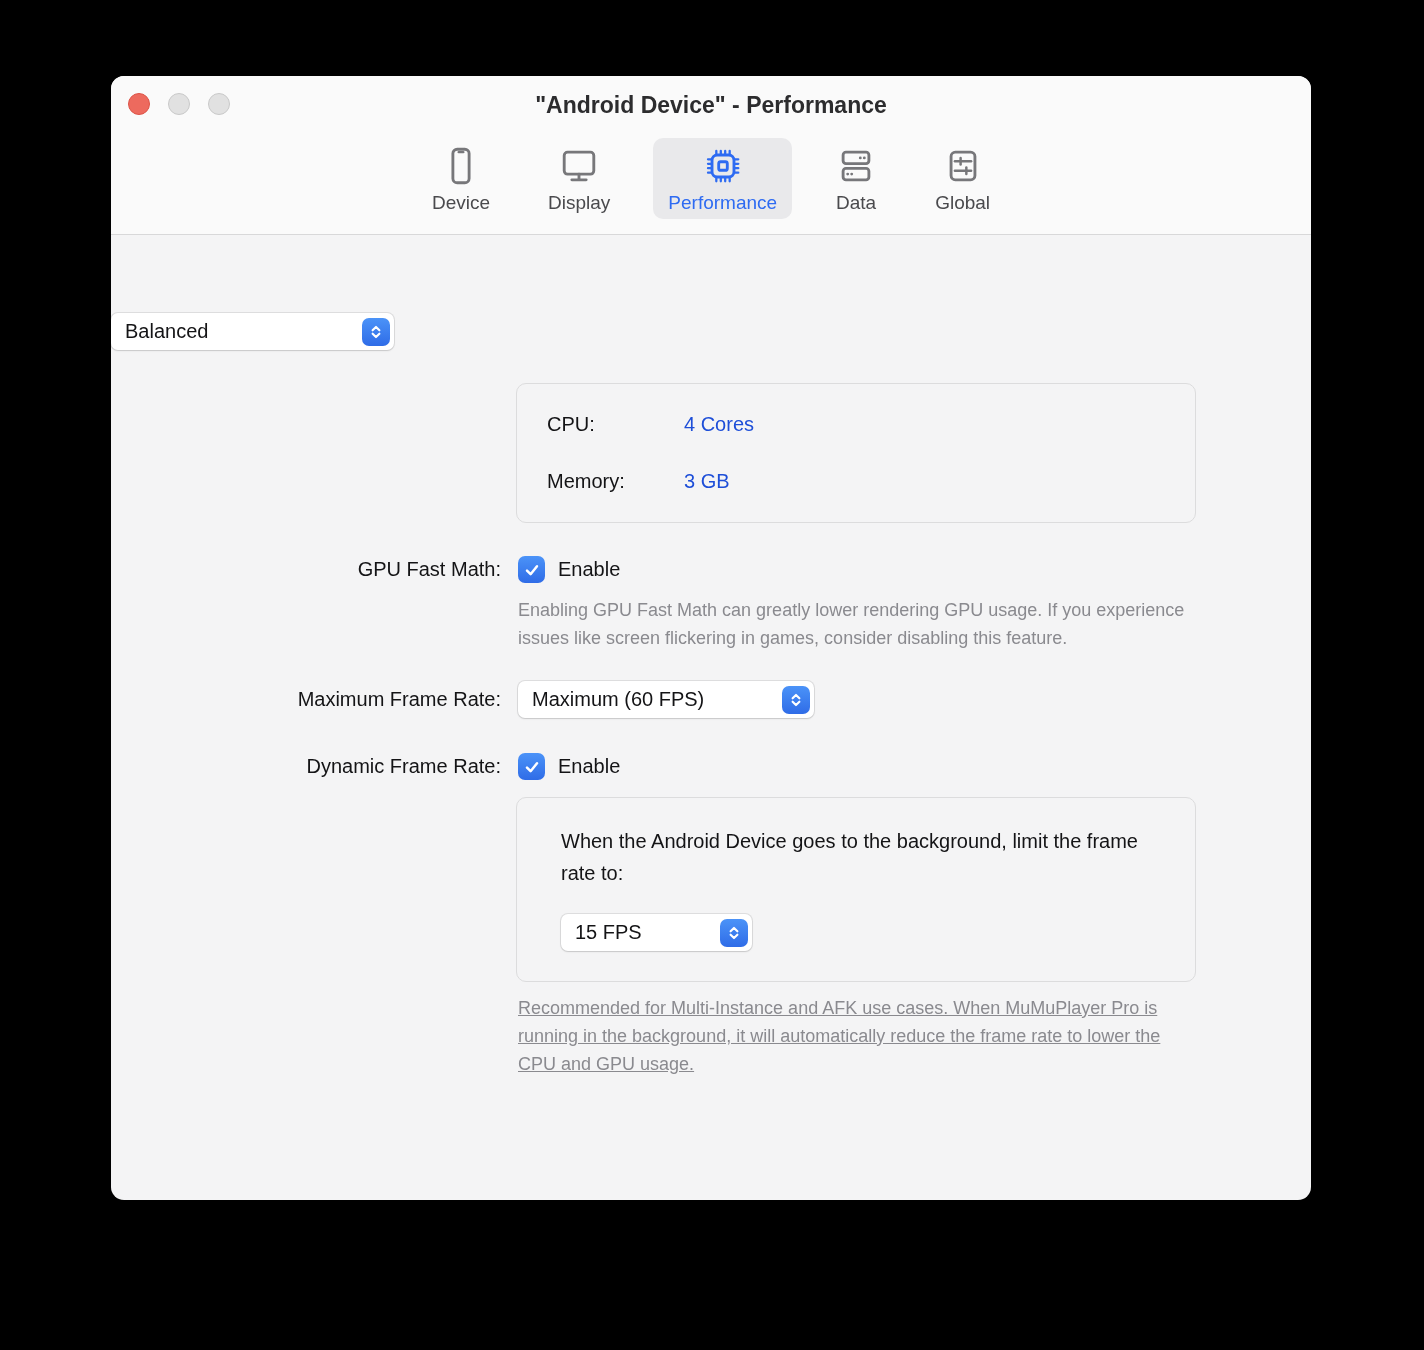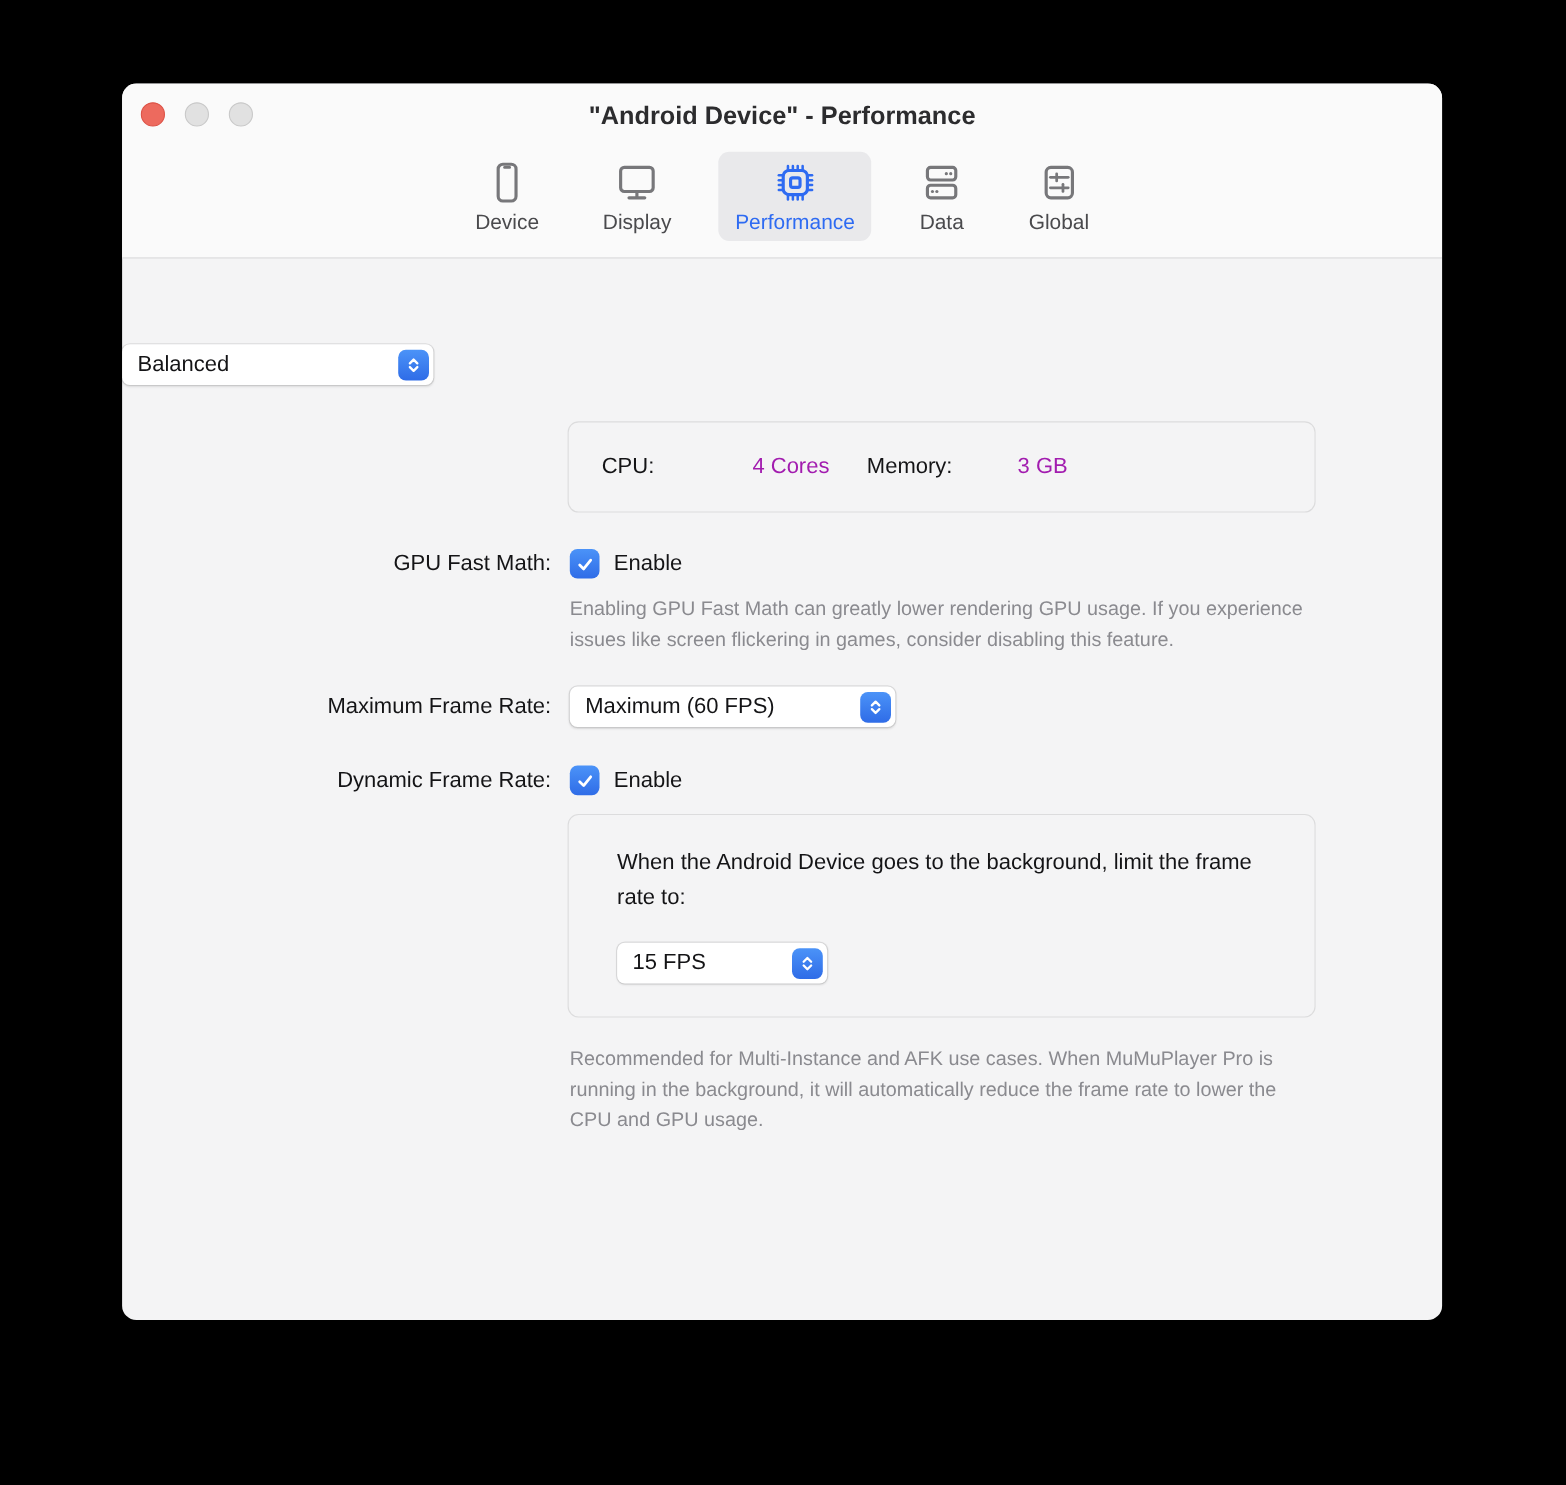--- a/index.html
+++ b/index.html
@@ -24,24 +24,24 @@
   .tab.selected{background:#e9e9eb;color:#2e6bf2;}
   .tab.selected .ticon{color:#2e6bf2;}
   
   .content{position:relative;}
   .row{display:flex;align-items:center;}
   .lbl{width:390px;margin-right:17px;text-align:right;font-size:20px;color:#141416;}
   .desc{color:#8a8a8f;font-size:18px;line-height:28px;margin-left:407px;}
   .panelbox{margin-left:405px;width:680px;box-sizing:border-box;border:1px solid #dcdcdd;
             border-radius:10px;background:#f4f4f5;}
   
-  .specs{padding:29px 30px;display:flex;flex-direction:row;gap:34px;margin-top:33px;}
+  .specs{padding:29px 30px;display:flex;flex-direction:column;gap:34px;margin-top:33px;}
   .specrow{display:flex;font-size:20px;}
   .speclabel{width:137px;color:#141416;}
-  .specvalue{color:#a21caf;}
+  .specvalue{color:#1d4ed8;}
   
   .select{position:relative;height:37px;background:#fff;border-radius:7px;display:flex;align-items:center;
           box-shadow:0 0 0 1px rgba(0,0,0,.09),0 1px 2px rgba(0,0,0,.10);box-sizing:border-box;}
   .select .val{font-size:20px;color:#141416;padding-left:14px;flex:1;white-space:nowrap;}
   .select .chev{width:28px;height:28px;border-radius:7px;margin-right:4px;flex:none;
           background:linear-gradient(180deg,#4b93f8,#2f6ce7);display:flex;align-items:center;justify-content:center;}
   
   .checkbox{width:27px;height:27px;border-radius:7px;flex:none;
             background:linear-gradient(180deg,#4b93f8,#2f6ce7);
             display:flex;align-items:center;justify-content:center;}
@@ -216,17 +216,17 @@
         <div class="select" style="width:191px;">
           <span class="val">15 FPS</span>
           <span class="chev">
             <svg width="16" height="16" viewBox="0 0 16 16" fill="none" stroke="#fff" stroke-width="2.1" stroke-linecap="round" stroke-linejoin="round">
               <path d="M4.6 6.3 8 2.9l3.4 3.4"></path>
                 <path d="M4.6 9.7 8 13.1l3.4-3.4"></path>
             </svg>
           </span>
         </div>
       </div>
-      <div class="desc" style="margin-top:23px;width:655px;">Recommended for Multi-Instance and AFK use cases. When MuMuPlayer Pro is running in the background, it will automatically reduce the frame rate to lower the CPU and GPU usage.</div>
+      <div class="desc" style="margin-top:12px;width:655px;text-decoration:underline;">Recommended for Multi-Instance and AFK use cases. When MuMuPlayer Pro is running in the background, it will automatically reduce the frame rate to lower the CPU and GPU usage.</div>
 
     </div>
   </div>
 </div>
 
 </body></html>

